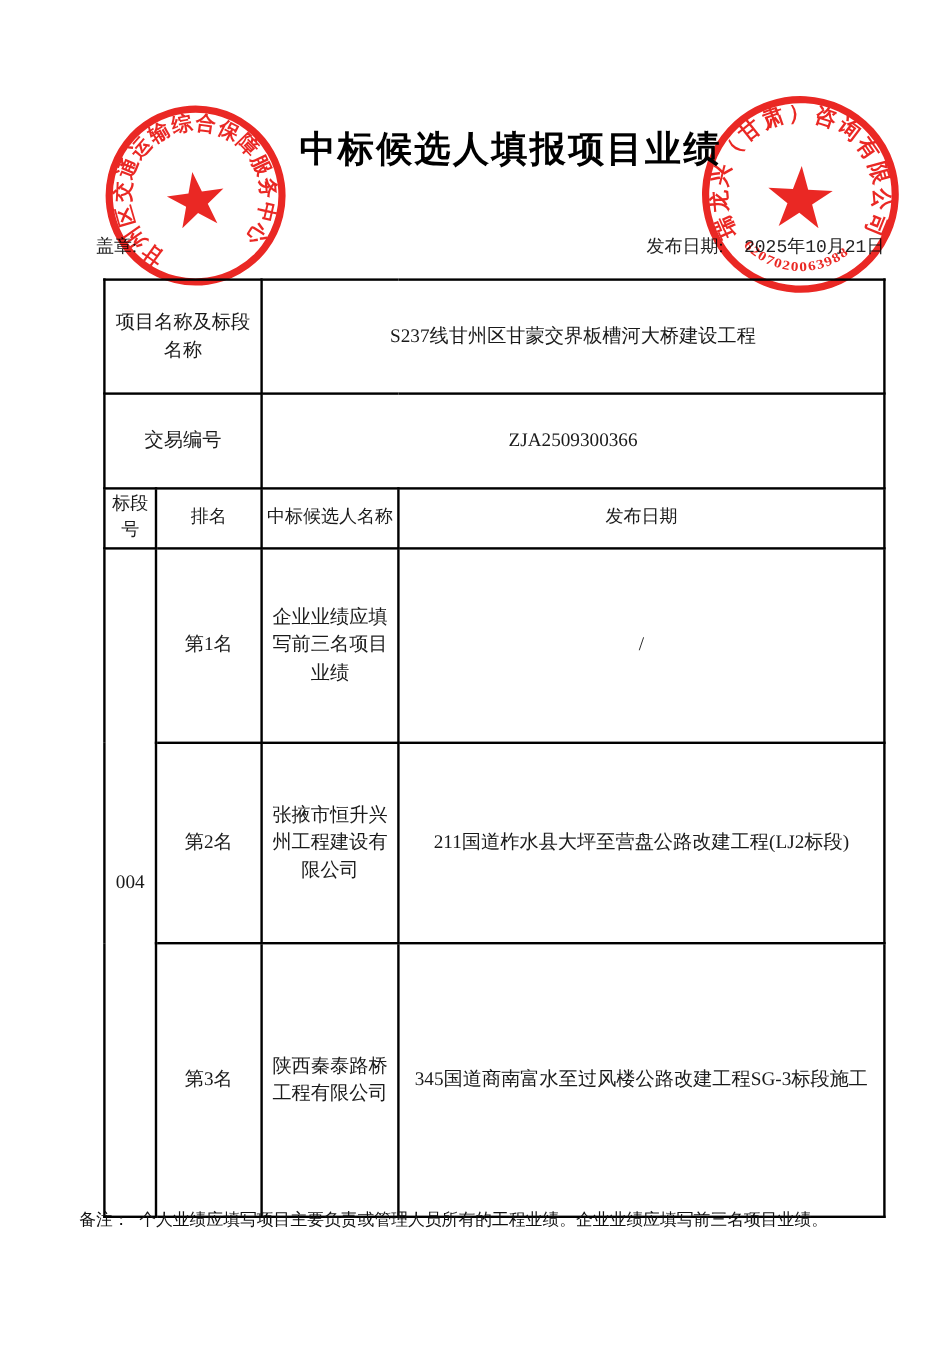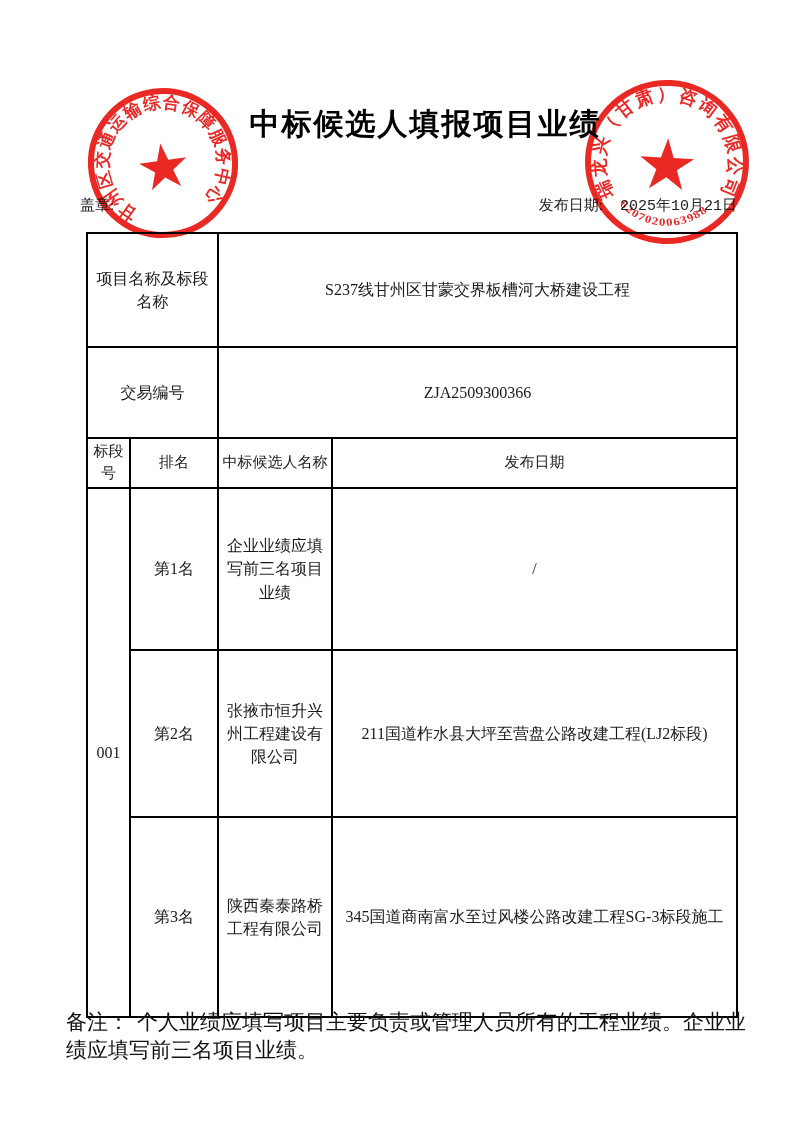--- a/index.html
+++ b/index.html
@@ -18,29 +18,29 @@
 
   table.doc-table{
     position:absolute;left:86px;top:232px;width:650px;
     border-collapse:collapse;table-layout:fixed;
   }
   table.doc-table td{
     border:2px solid #000;text-align:center;vertical-align:middle;
     font-size:16px;padding:2px 8px;word-break:break-all;line-height:1.45;
   }
   td.lbl{font-size:15px;}
-  tr.r-info1{height:114px;}
-  tr.r-info2{height:91px;}
+  tr.r-info1{height:95px;}
+  tr.r-info2{height:79px;}
   tr.r-head{height:50px;}
   tr.r-head td{font-size:15px;padding:2px 2px;}
   tr.r-c1{height:162px;}
   tr.r-c2{height:167px;}
-  tr.r-c3{height:200px;}
+  tr.r-c3{height:228px;}
 
-  .note{position:absolute;left:66px;top:1008px;width:700px;font-size:21px;color:#111;}
+  .note{position:absolute;left:66px;top:1008px;width:700px;font-size:14px;color:#111;}
   .note .note-label{margin-right:8px;}
 
   .stamp{position:absolute;opacity:0.9;mix-blend-mode:multiply;pointer-events:none;}
   .stamp-left{left:83px;top:83px;width:160px;height:160px;transform:rotate(-8deg);}
   .stamp-right{left:582px;top:77px;width:170px;height:170px;transform:rotate(3deg);}
   .stamp-ring{fill:none;stroke:#e8100c;stroke-width:6;}
   .stamp-text{fill:#e8100c;font-weight:bold;font-family:"Liberation Serif","DejaVu Serif",serif;}
   .stamp-text-main{font-size:17px;}
   .stamp-text-company{font-size:18px;}
   .stamp-text-digits{font-size:11px;letter-spacing:1px;font-weight:bold;}
@@ -73,21 +73,21 @@
     <td class="lbl" colspan="2">交易编号</td>
     <td colspan="2">ZJA2509300366</td>
   </tr>
   <tr class="r-head">
     <td>标段号</td>
     <td>排名</td>
     <td>中标候选人名称</td>
     <td>发布日期</td>
   </tr>
   <tr class="r-c1">
-    <td rowspan="3">001</td>
+    <td rowspan="3">004</td>
     <td>第1名</td>
     <td>企业业绩应填写前三名项目业绩</td>
     <td>/</td>
   </tr>
   <tr class="r-c2">
     <td>第2名</td>
     <td>张掖市恒升兴州工程建设有限公司</td>
     <td>211国道柞水县大坪至营盘公路改建工程(LJ2标段)</td>
   </tr>
   <tr class="r-c3">

